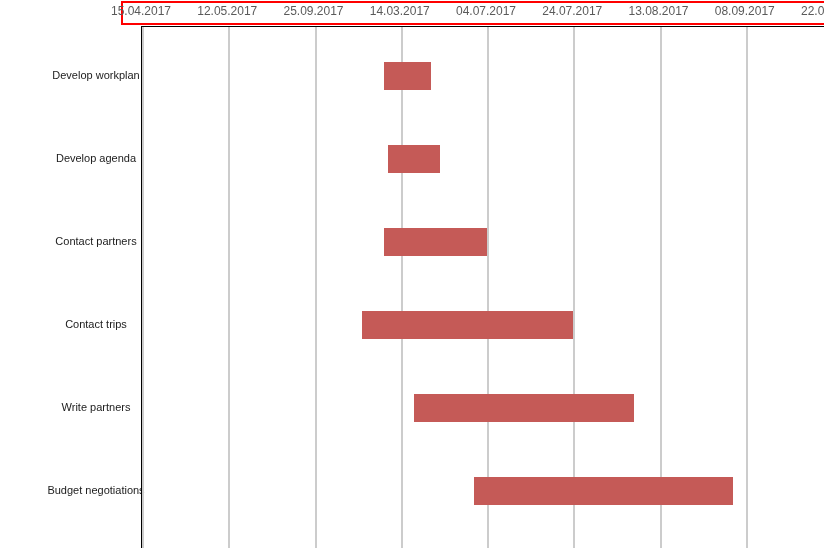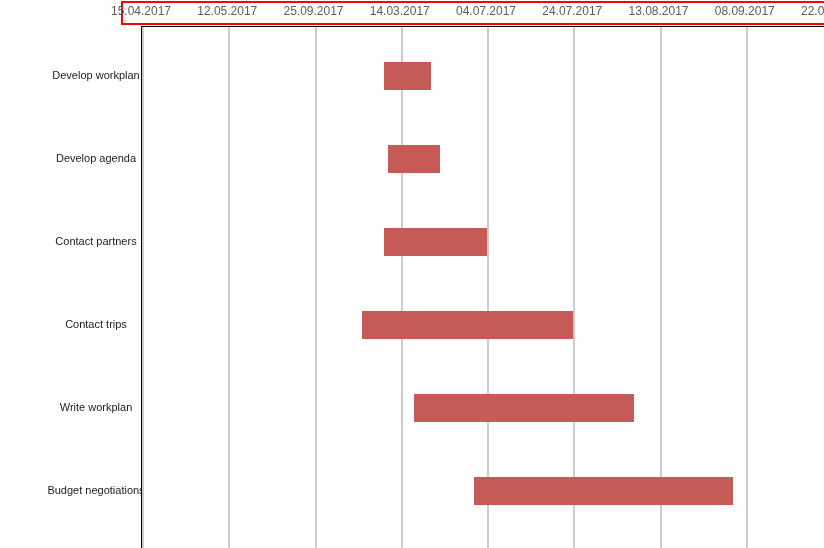--- a/index.html
+++ b/index.html
@@ -89,21 +89,21 @@
       <div class="tick" style="left: 451.25px; text-align: right;">24.07.2017</div>
       <div class="tick" style="left: 537.5px;">13.08.2017</div>
       <div class="tick" style="left: 623.75px;">08.09.2017</div>
       <div class="tick" style="left: 710px;">22.09.2017</div>
     </div>
 
   <div class="label-col" style="top:75px">Develop workplan</div>
   <div class="label-col" style="top:158px">Develop agenda</div>
   <div class="label-col" style="top:241px">Contact partners</div>
   <div class="label-col" style="top:324px">Contact trips</div>
-  <div class="label-col" style="top:407px">Write workplan</div>
+  <div class="label-col" style="top:407px">Write partners</div>
   <div class="label-col" style="top:490px">Budget negotiations</div>
 
   <div class="plot">
 
   <div class="grid" style="left: 0px;"></div>
       <div class="grid" style="left: 86.25px;"></div>
       <div class="grid" style="left: 172.5px;"></div>
       <div class="grid" style="left: 258.75px;"></div>
       <div class="grid" style="left: 345px;"></div>
       <div class="grid" style="left: 431.25px;"></div>

